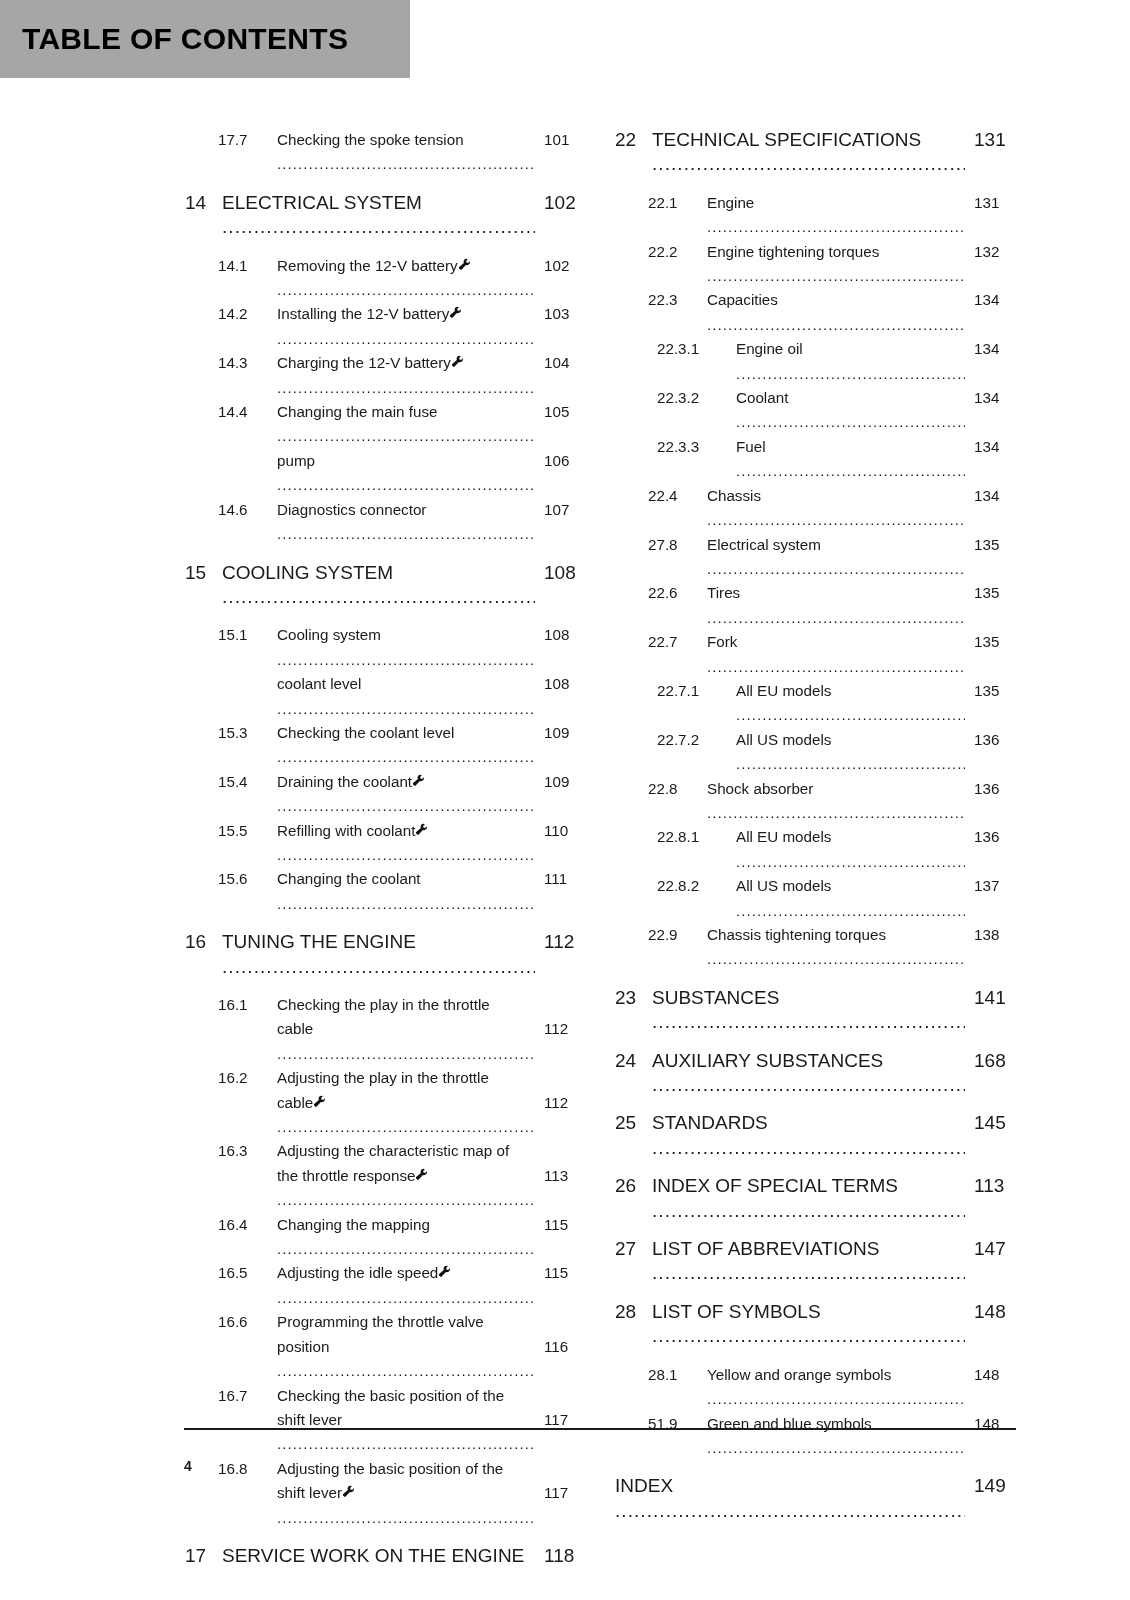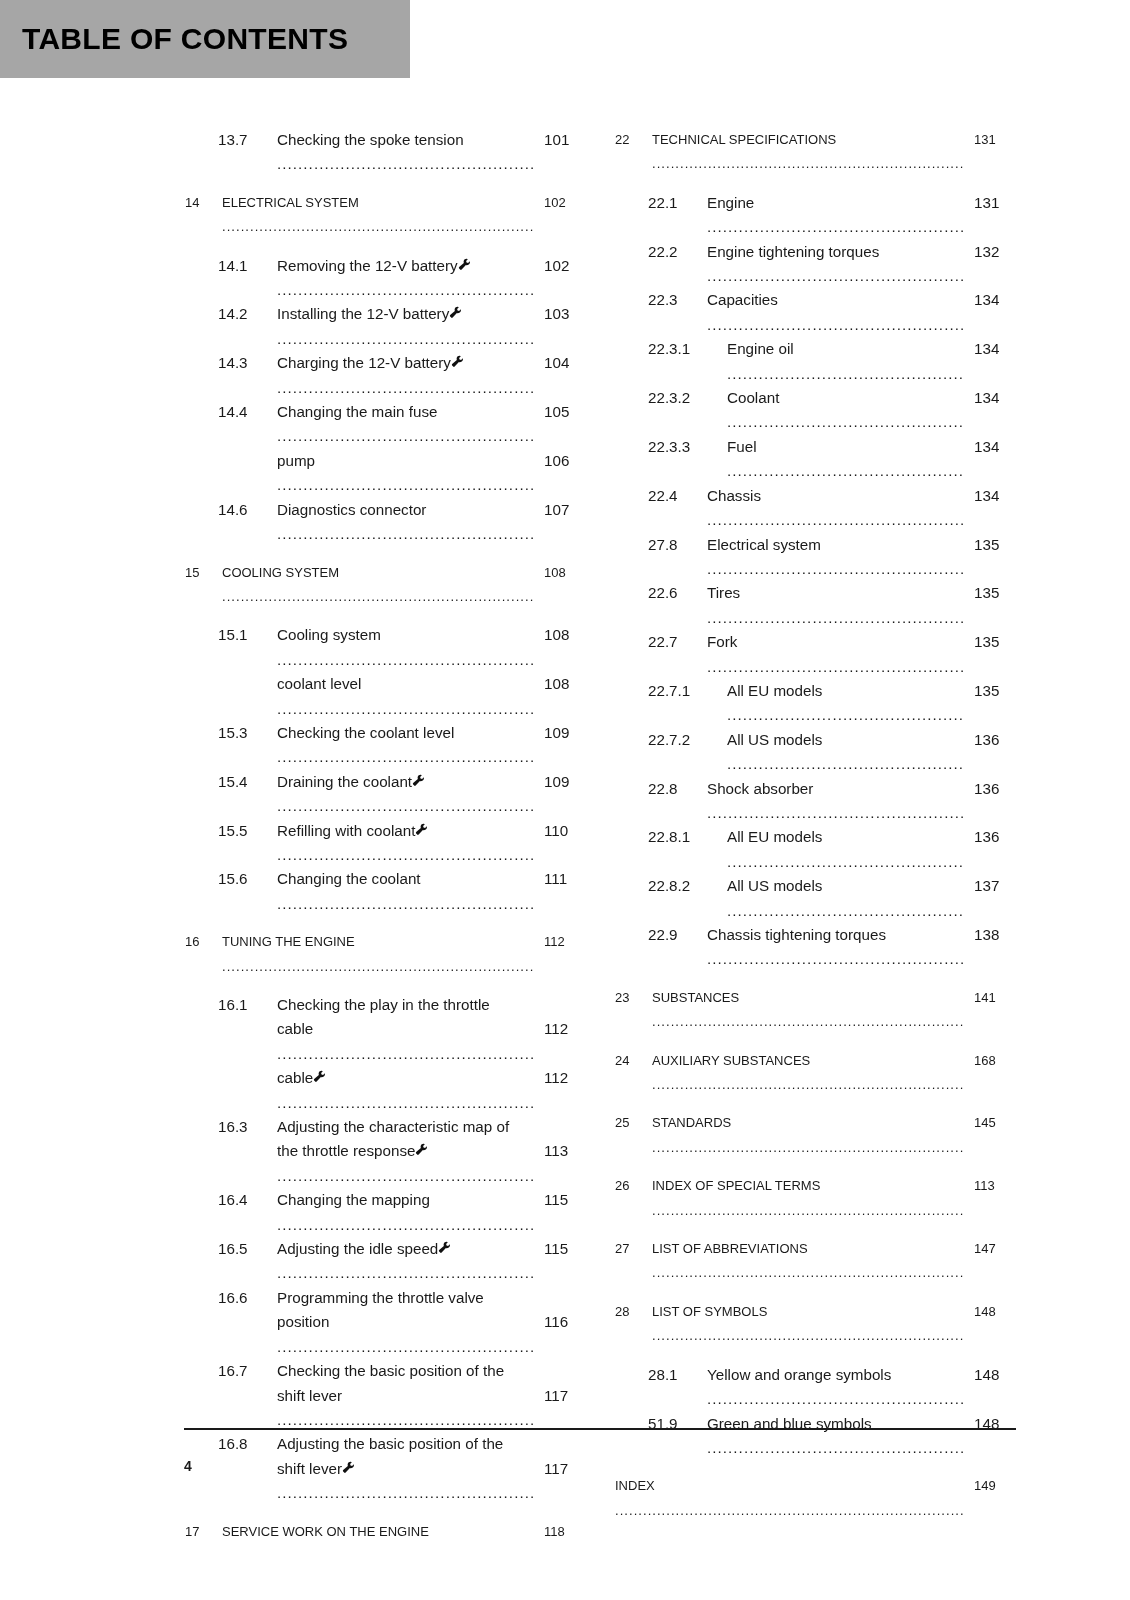--- a/index.html
+++ b/index.html
@@ -52,29 +52,29 @@
   .group-gap-before { margin-top: 14px; }
 
   .toc-entry {
     position: relative;
     display: flex;
     align-items: flex-start;
     font-size: 15.2px;
     line-height: 24.4px;
     color: #1a1a1a;
   }
-  .toc-entry.level1 { font-size: 13px; }
+  .toc-entry.level1 { font-size: 19px; }
 
   .entry-num {
     flex: 0 0 auto;
     white-space: nowrap;
   }
   .level1 > .entry-num { width: 37px; margin-left: 2px; }
   .level2 > .entry-num { width: 59px; margin-left: 35px; }
-  .level3 > .entry-num { width: 79px; margin-left: 35px; }
+  .level3 > .entry-num { width: 79px; margin-left: 44px; }
 
   .entry-body {
     flex: 1 1 auto;
     position: relative;
     overflow: hidden;
   }
   .entry-title {
     
   }
 
@@ -121,21 +121,21 @@
 </head>
 <body>
 
 <div id="header-banner">
   <div id="header-title">TABLE OF CONTENTS</div>
 </div>
 
 <div id="toc">
   <div class="toc-column" id="toc-column-left">
       <div class="toc-entry level2">
-        <span class="entry-num">13.7</span>
+        <span class="entry-num">17.7</span>
         <span class="entry-body"><span class="entry-title">Checking the spoke tension</span> <span class="leader">........................................................................................................................</span></span>
         <span class="entry-page">101</span>
       </div>
       <div class="toc-entry level1 group-gap-before">
         <span class="entry-num">14</span>
         <span class="entry-body"><span class="entry-title">ELECTRICAL SYSTEM</span> <span class="leader">........................................................................................................................</span></span>
         <span class="entry-page">102</span>
       </div>
       <div class="toc-entry level2 group-gap-before">
         <span class="entry-num">14.1</span>
@@ -219,20 +219,25 @@
       </div>
       <div class="toc-entry level2 group-gap-before">
         <span class="entry-num">16.1</span>
         <span class="entry-body"><span class="entry-title">Checking the play in the throttle</span></span>
         <span class="entry-page"></span>
       </div>
       <div class="toc-entry level2 cont">
         <span class="entry-num">16.1</span>
         <span class="entry-body"><span class="entry-title">cable</span> <span class="leader">........................................................................................................................</span></span>
         <span class="entry-page" style="visibility: visible;">112</span>
+      </div>
+      <div class="toc-entry level2">
+        <span class="entry-num">16.2</span>
+        <span class="entry-body"><span class="entry-title">Adjusting the play in the throttle</span></span>
+        <span class="entry-page"></span>
       </div>
       <div class="toc-entry level2 cont">
         <span class="entry-num">16.2</span>
         <span class="entry-body"><span class="entry-title">cable</span><span class="wrench"><svg viewBox="0 0 16 16" width="13" height="13" aria-hidden="true">
               <path fill="#111111" d="M11.4 1.1c-1.9-.5-3.9.6-4.4 2.6-.2.8-.1 1.6.2 2.3L1.4 11.2c-.5.5-.5 1.3 0 1.8l1.3 1.3c.5.5 1.3.5 1.8 0l5.2-5.8c.7.3 1.5.4 2.3.2 1.9-.5 3.1-2.5 2.6-4.4l-.1-.4-2.1 2.1-1.9-.5-.5-1.9 2.1-2.1-.8-.4z"></path>
             </svg></span> <span class="leader">........................................................................................................................</span></span>
         <span class="entry-page" style="visibility: visible;">112</span>
       </div>
       <div class="toc-entry level2">
         <span class="entry-num">16.3</span>

